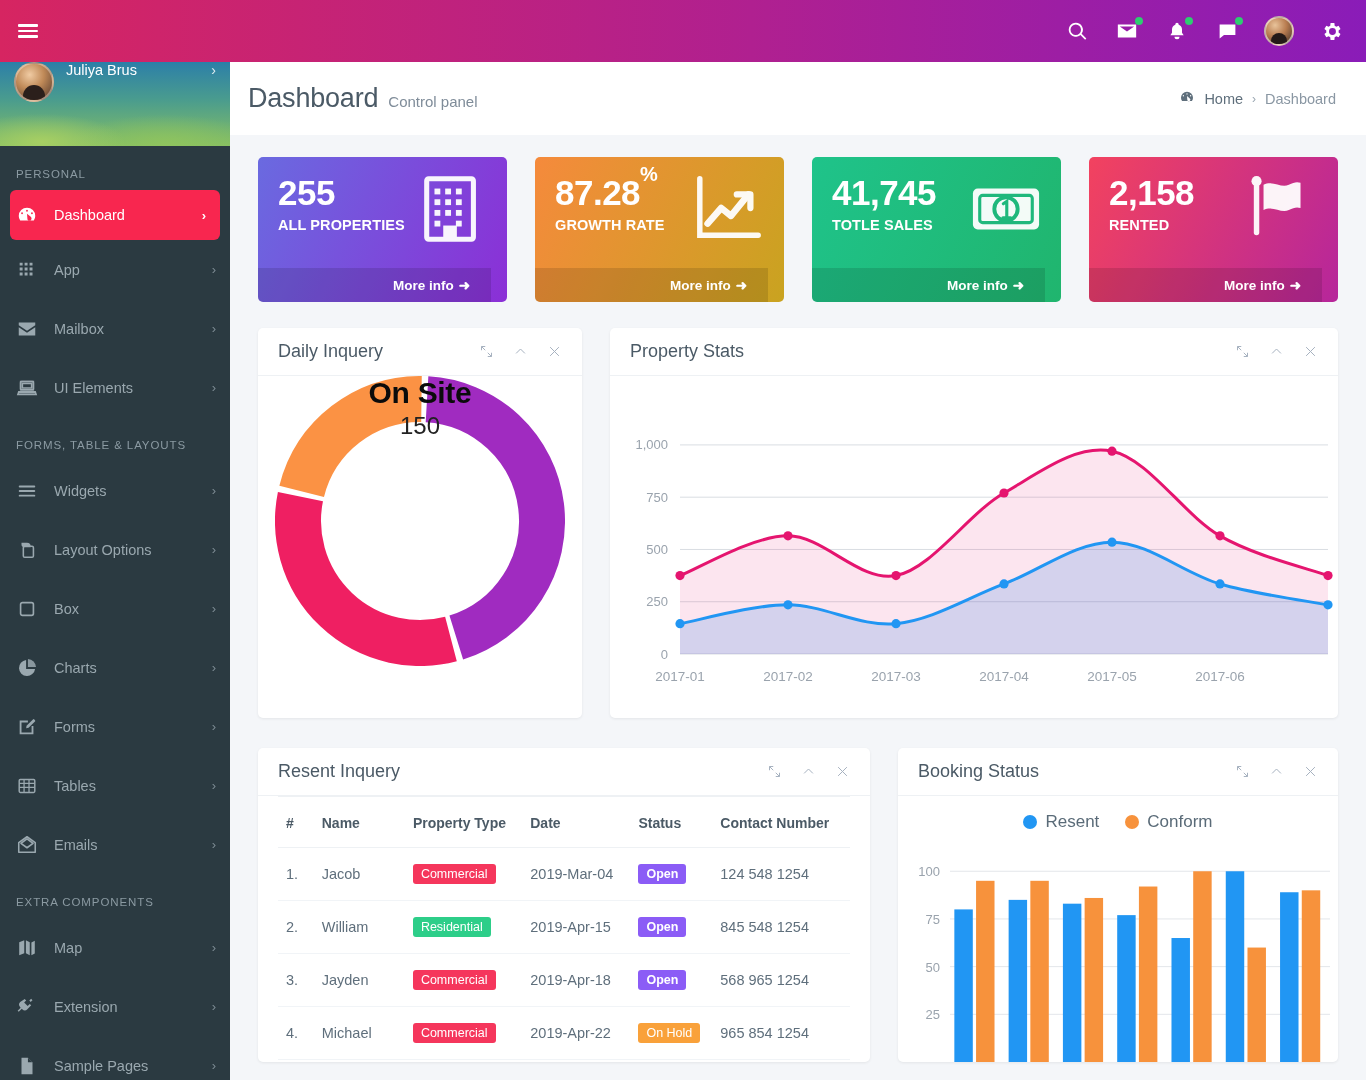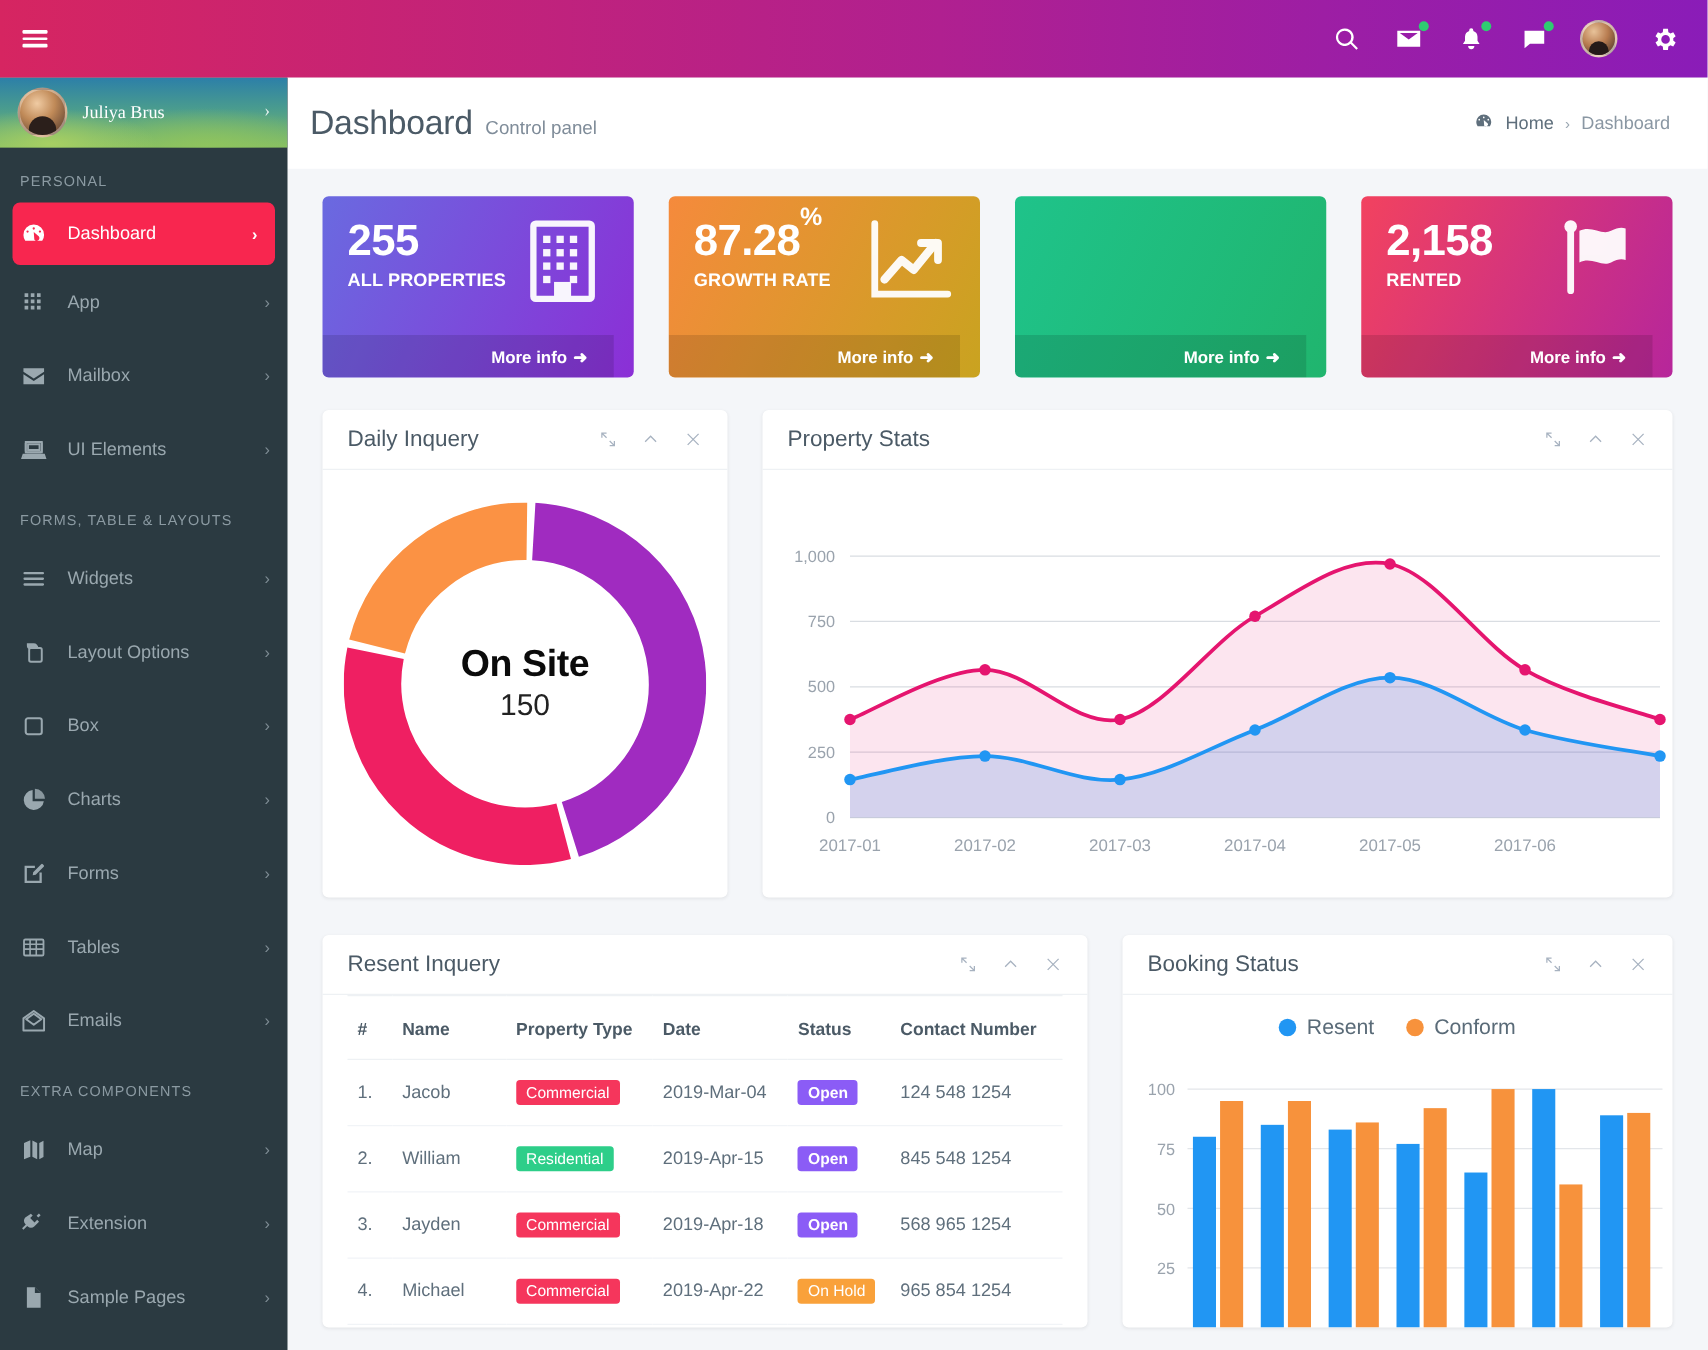--- a/index.html
+++ b/index.html
@@ -44,26 +44,25 @@
     content: ""; position: absolute; left: 50%; bottom: 0; transform: translateX(-50%);
     width: 16px; height: 11px; border-radius: 8px 8px 0 0; background: #241a18;
   }
 
   
   #sidebar {
     position: absolute; top: 62px; left: 0; width: 230px; height: 1018px;
     background: #2b3a41; overflow: hidden; z-index: 30;
   }
   #userpanel {
-    height: 56px; position: relative; display: flex; align-items: center; padding: 0 14px; gap: 12px;
+    height: 84px; position: relative; display: flex; padding: 0 14px; gap: 12px;
     background:
       radial-gradient(ellipse 120px 40px at 18% 95%, #a7cf63 0%, rgba(167,207,99,0) 70%),
       radial-gradient(ellipse 140px 45px at 72% 100%, #8fc45e 0%, rgba(143,196,94,0) 70%),
       linear-gradient(180deg, #2c7fa8 0%, #4a9c8e 45%, #86bf63 100%);
-    font-family: Liberation Serif, serif;
   }
   #user-avatar {
     width: 40px; height: 40px; border-radius: 50%; flex: 0 0 40px; position: relative; overflow: hidden;
     background: radial-gradient(circle at 38% 30%, #f0cba3 0%, #c08a58 42%, #4a3128 100%);
     border: 2px solid rgba(255,255,255,.35);
   }
   #user-avatar::after {
     content: ""; position: absolute; left: 50%; bottom: 0; transform: translateX(-50%);
     width: 22px; height: 15px; border-radius: 11px 11px 0 0; background: #2b1f1b;
   }
@@ -131,21 +130,21 @@
   }
   .card-title { font-size: 18px; color: #4b5a66; font-weight: 400; }
   .card-tools { display: flex; align-items: center; gap: 19px; }
   .card-tools svg { stroke: #a7b2c0; fill: none; stroke-width: 1.6; cursor: pointer; }
 
   #row2 { display: flex; gap: 28px; margin-top: 26px; }
   #daily-card { width: 342px; height: 390px; }
   #stats-card { flex: 1; height: 390px; }
 
   
-  #donut-wrap { height: 341px; display: flex; align-items: center; justify-content: center; position: relative; }
+  #donut-wrap { height: 341px; display: flex; align-items: flex-start; justify-content: center; position: relative; }
   #donut-center { position: absolute; text-align: center; }
   #donut-title { font-size: 30px; font-weight: 700; color: #0b0b0b; letter-spacing: -.3px; }
   #donut-value { font-size: 24px; color: #222; margin-top: 2px; }
 
   
   #line-wrap { height: 341px; position: relative; }
 
   
   #row3 { display: flex; gap: 28px; margin-top: 30px; }
   #inquery-card { width: 619px; }
@@ -426,20 +425,30 @@
                 <path d="M8 26l7-8 5 4 9-11" fill="none" stroke="#fff" stroke-width="3.4" stroke-linecap="round" stroke-linejoin="round"></path>
                 <path d="M23 11h7v7" fill="none" stroke="#fff" stroke-width="3.2" stroke-linecap="round" stroke-linejoin="round"></path>
               </svg></div>
           </div>
           <div class="s-foot">
             <span>More info</span>
             <span>➜</span>
           </div>
         </div>
         <div class="stat" style="background: linear-gradient(115deg, rgb(31, 195, 138) 0%, rgb(32, 181, 110) 100%);">
+          <div class="s-body">
+            <div class="s-num"><span>41,745</span></div>
+            <div class="s-label">TOTLE SALES</div>
+            <div class="s-icon"><svg viewBox="0 0 38 37" width="74" height="72">
+                <rect x="2" y="8" width="34" height="21" rx="2.5" fill="#fff"></rect>
+                <rect x="5.5" y="11.5" width="27" height="14" rx="1.5" fill="none" stroke="#1fb87d" stroke-width="1.6"></rect>
+                <circle cx="19" cy="18.5" r="6" fill="none" stroke="#1fb87d" stroke-width="2"></circle>
+                <path d="M17.6 15.8l1.8-1.2v8.4M17.4 23h4" stroke="#1fb87d" stroke-width="1.6" fill="none" stroke-linecap="round"></path>
+              </svg></div>
+          </div>
           <div class="s-foot">
             <span>More info</span>
             <span>➜</span>
           </div>
         </div>
         <div class="stat" style="background: linear-gradient(115deg, rgb(242, 66, 95) 0%, rgb(182, 38, 155) 100%);">
           <div class="s-body">
             <div class="s-num"><span>2,158</span></div>
             <div class="s-label">RENTED</div>
             <div class="s-icon"><svg viewBox="0 0 38 37" width="74" height="72">

